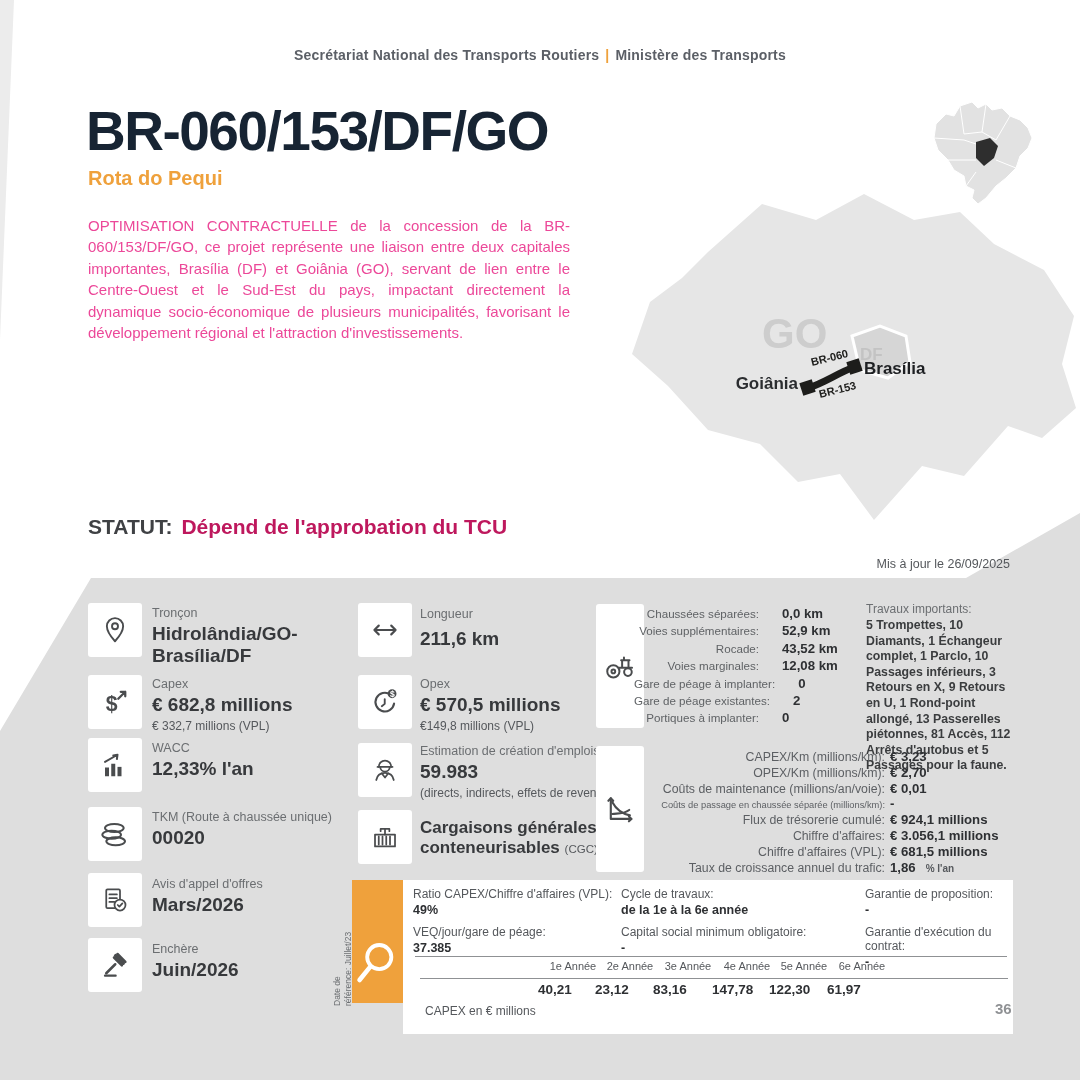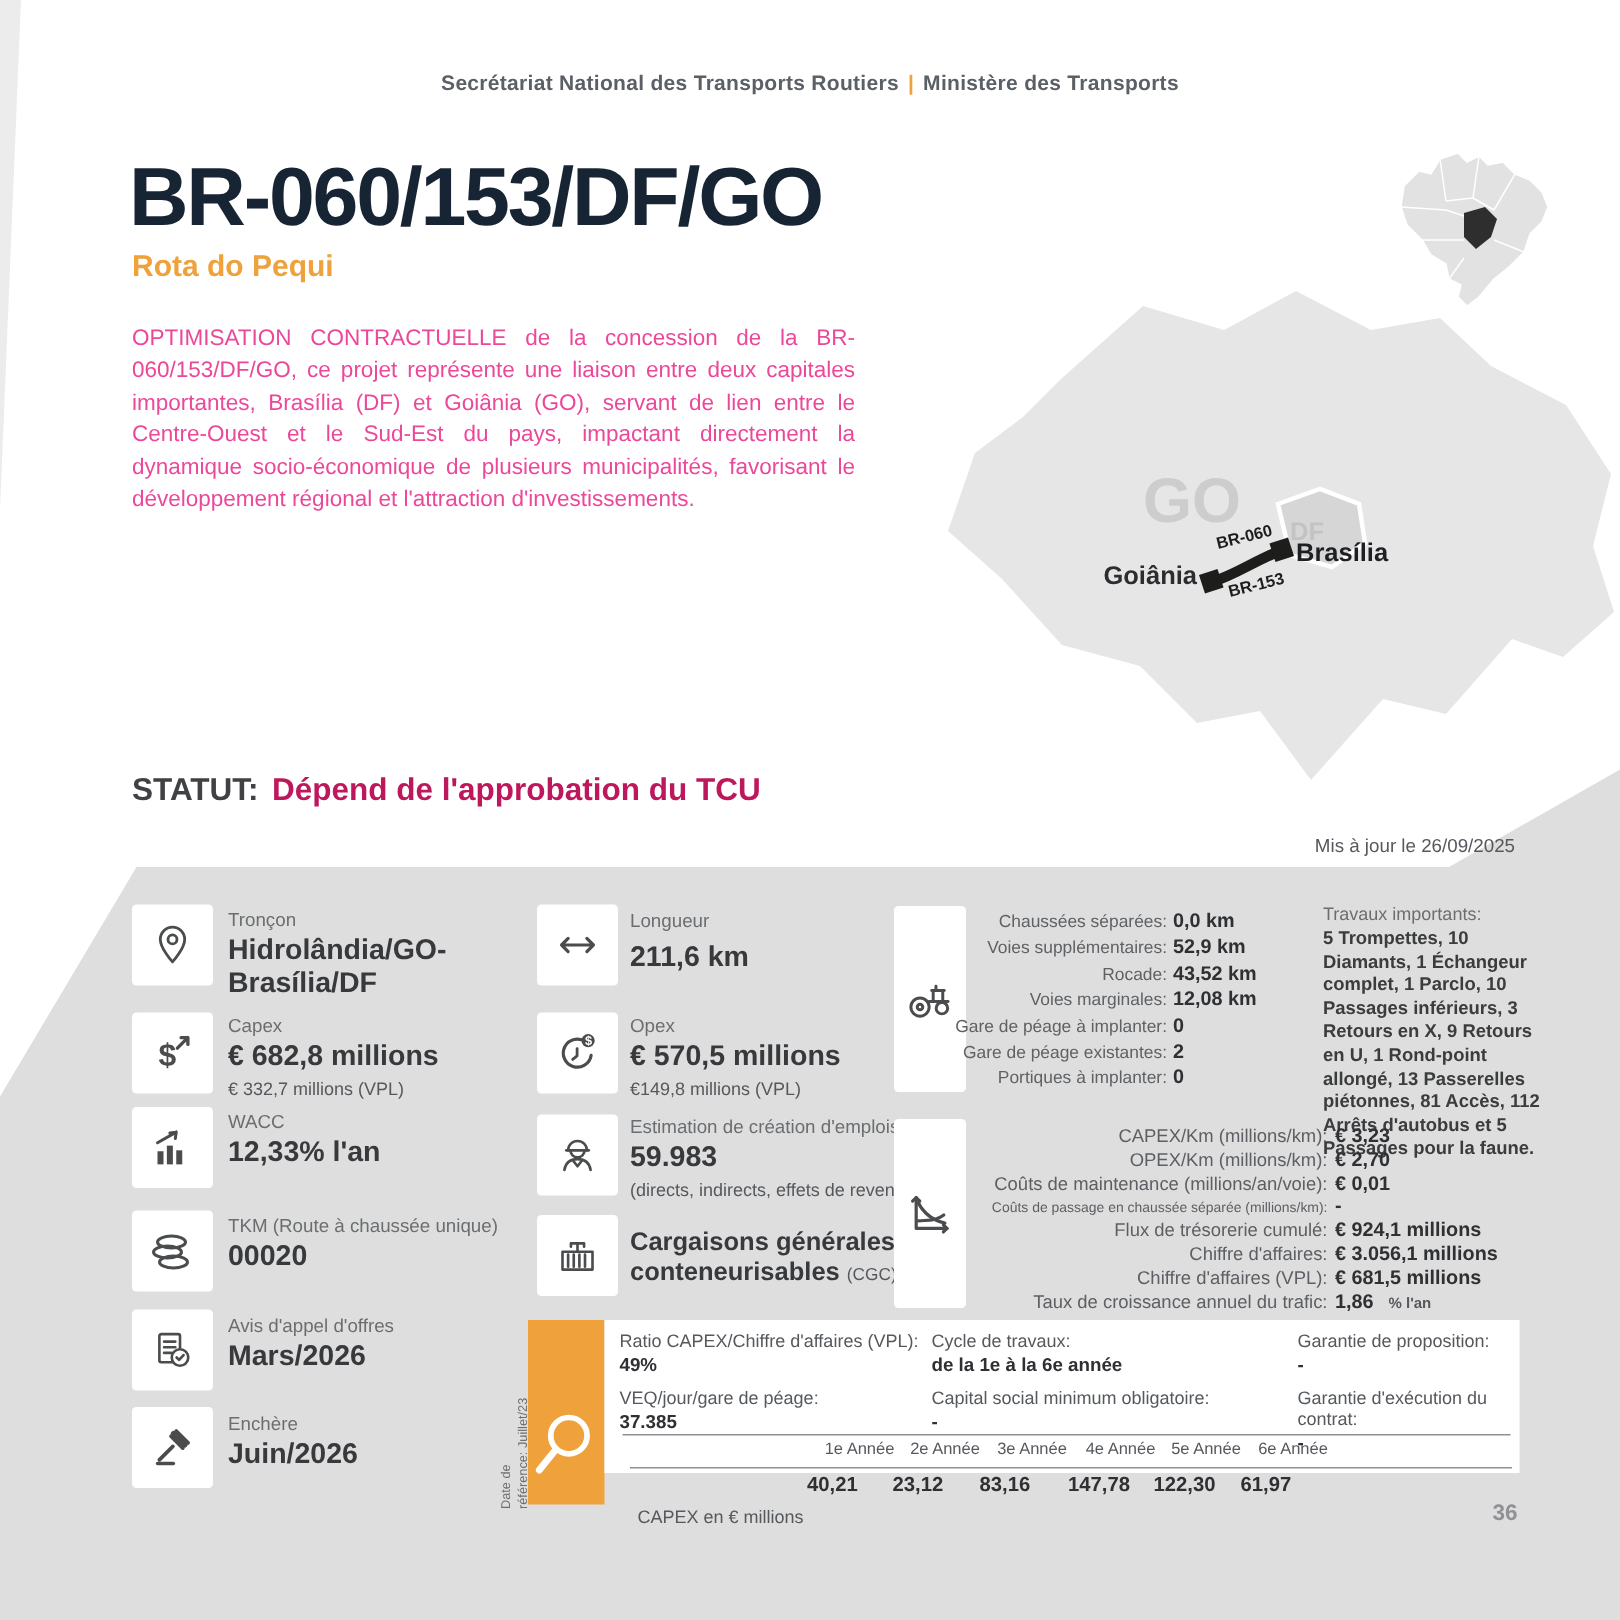--- a/index.html
+++ b/index.html
@@ -36,42 +36,42 @@
         display:flex;align-items:center;justify-content:center;}
   .stat{position:absolute;}
   .stat .lbl{font-size:12.5px;color:#6b6e71;margin-bottom:3px;line-height:1.15;}
   .stat .val{font-size:19px;font-weight:bold;color:#37393c;line-height:1.12;}
   .stat .sub{font-size:12px;color:#55585c;margin-top:3px;}
   .stat .val17{font-size:17px;font-weight:bold;color:#37393c;line-height:1.18;}
   .stat .cgc{font-size:11.5px;font-weight:normal;color:#55585c;}
 
   
   .roadlist{position:absolute;left:634px;top:606px;width:232px;}
-  .krow{display:flex;align-items:baseline;height:17.4px;}
+  .krow{display:flex;align-items:baseline;height:17.4px;gap:19px;}
   .krow .kl{flex:1;text-align:right;font-size:11.6px;color:#5f6265;white-space:nowrap;}
   .krow .kv{width:84px;margin-left:4px;font-size:13.2px;font-weight:bold;color:#2e3033;}
 
   
-  .works{position:absolute;left:866px;top:602px;width:150px;margin-left:16px;}
+  .works{position:absolute;left:866px;top:602px;width:150px;}
   .works .wt{font-size:12px;color:#6b6e71;margin-bottom:2px;}
   .works .wb{font-size:12.3px;font-weight:bold;color:#3a3c3e;line-height:1.27;}
 
   
   .finlist{position:absolute;left:612px;top:749px;width:405px;}
   .frow{display:flex;align-items:baseline;height:15.8px;}
   .frow .fl{flex:1;text-align:right;font-size:12.3px;color:#5c5f63;white-space:nowrap;}
   .frow .fv{width:127px;margin-left:5px;font-size:13.2px;font-weight:bold;color:#2e3033;}
   .frow.small .fl{font-size:9.3px;}
   .frow .unit{font-size:10px;font-weight:bold;color:#55585c;margin-left:10px;}
 
   
   .orange-tile{position:absolute;left:352px;top:880px;width:51px;height:123px;background:#EFA13C;}
   .ref-text{position:absolute;left:289px;top:939px;width:110px;height:24px;
             transform:rotate(-90deg);font-size:8.5px;color:#6b6e71;line-height:1.3;}
-  .summary{position:absolute;left:403px;top:880px;width:610px;height:102px;background:#fff;}
+  .summary{position:absolute;left:403px;top:880px;width:610px;height:154px;background:#fff;}
   .scell{position:absolute;}
   .scell .sl{font-size:12px;color:#55585c;}
   .scell .sv{font-size:12.5px;font-weight:bold;color:#2e3033;margin-top:2px;}
   .hr1{position:absolute;left:415px;top:956px;width:592px;border-top:1.5px solid #8f9194;}
   .hr2{position:absolute;left:420px;top:978px;width:588px;border-top:1px solid #8f9194;}
   .yh{position:absolute;top:960px;width:70px;text-align:center;font-size:11px;color:#55585c;}
   .yv{position:absolute;top:982px;width:70px;text-align:left;font-size:13.5px;font-weight:bold;color:#2e3033;}
 
   .caption{position:absolute;left:425px;top:1004px;font-size:12px;color:#55585c;}
   .pagenum{position:absolute;left:995px;top:1000px;font-size:15px;font-weight:bold;color:#8f9194;}

